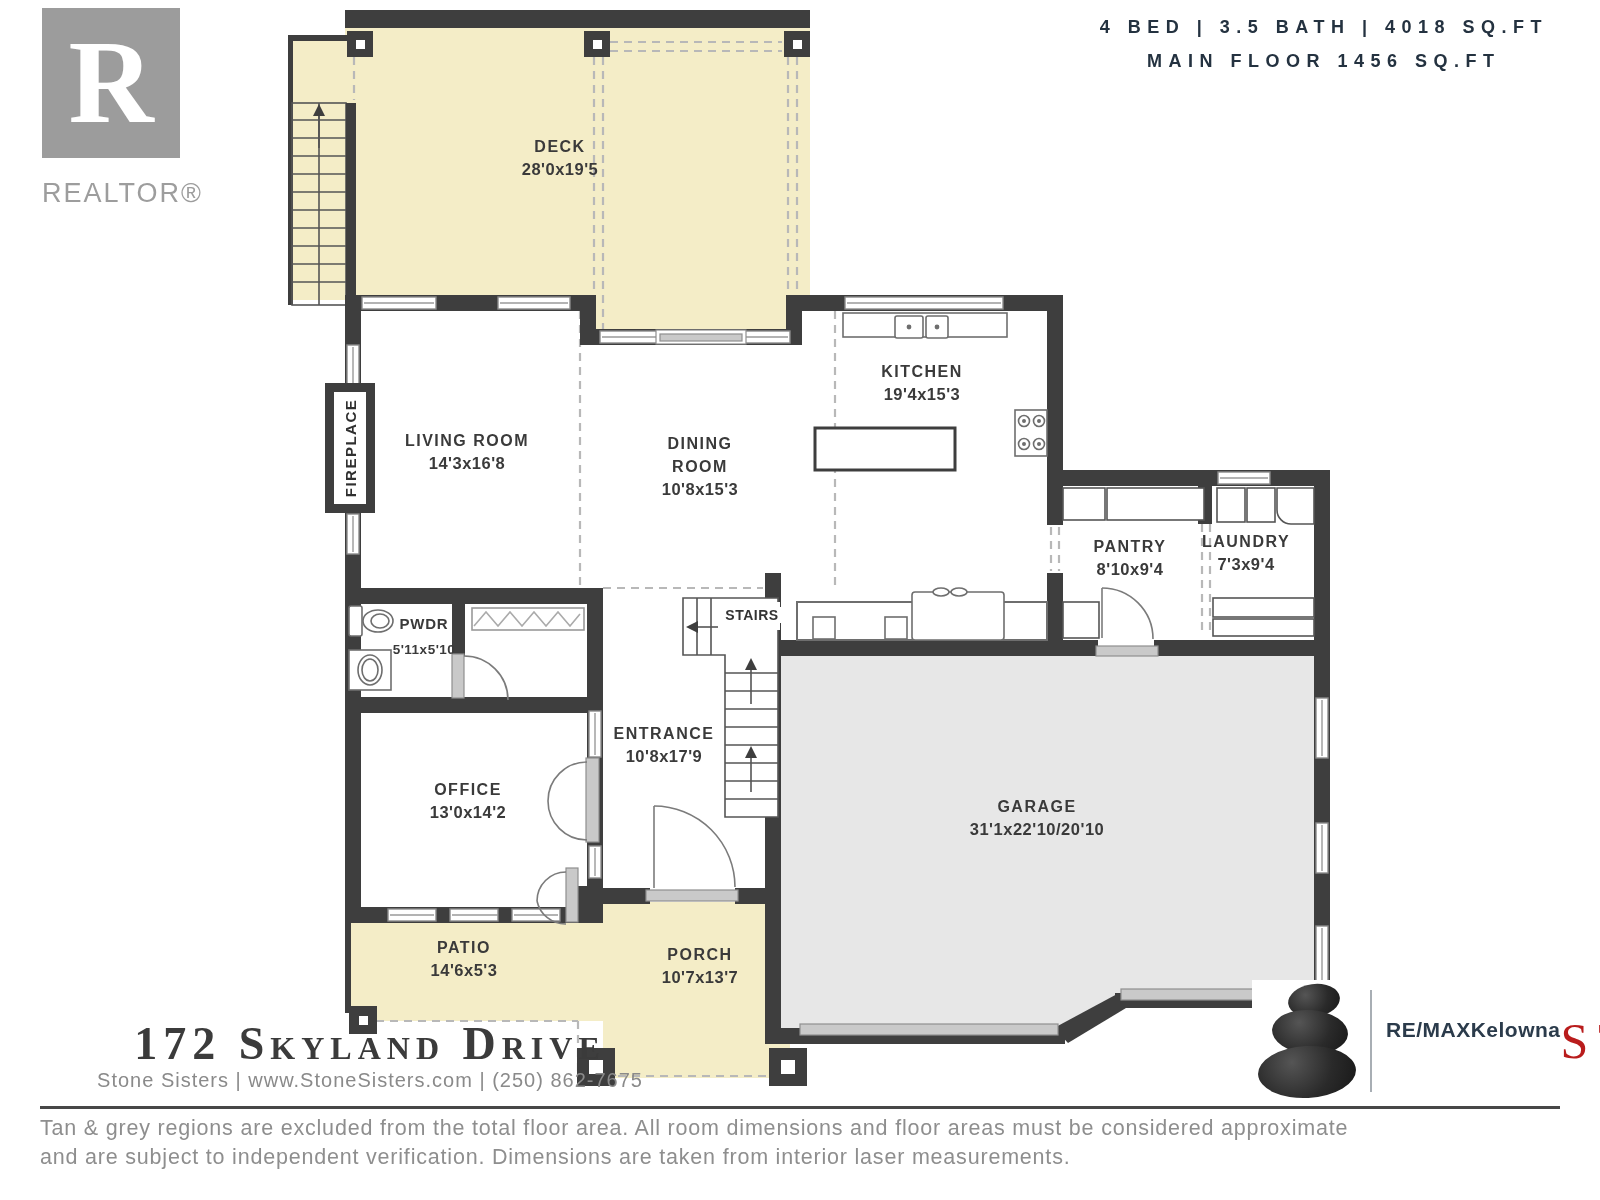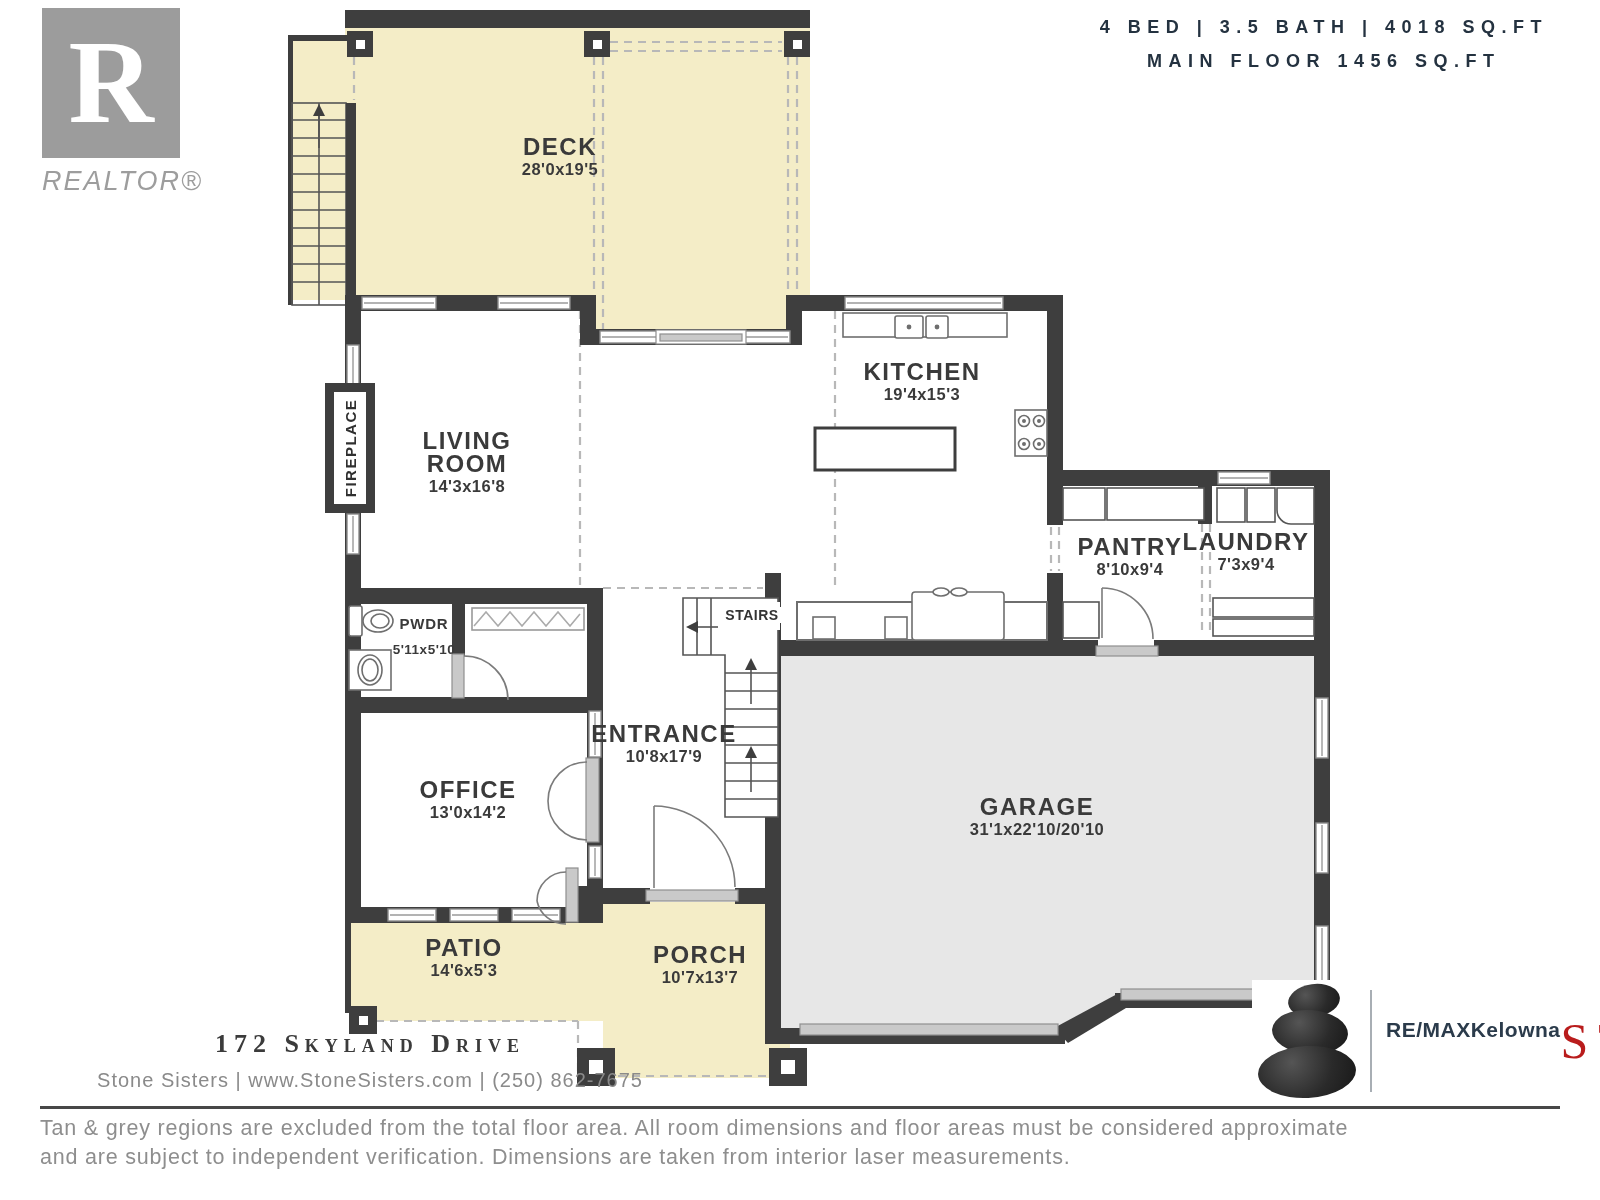--- a/index.html
+++ b/index.html
@@ -5,37 +5,37 @@
   html,body{margin:0;padding:0;background:#fff;}
   .canvas{position:relative;width:1600px;height:1200px;background:#fff;overflow:hidden;font-family:"Liberation Sans",sans-serif;}
   .plan-svg{position:absolute;left:0;top:0;}
 
   
   .specs{position:absolute;top:10px;right:52px;text-align:center;font-weight:bold;color:#243240;
          font-size:18px;letter-spacing:6.5px;line-height:34px;white-space:nowrap;}
   .realtor{position:absolute;left:42px;top:8px;width:190px;text-align:left;}
   .realtor-box{width:138px;height:150px;background:#9C9C9C;display:flex;align-items:center;justify-content:center;}
   .realtor-r{color:#fff;font-family:"Liberation Serif",serif;font-weight:bold;font-size:118px;line-height:118px;}
-  .realtor-label{margin-top:8px;font-size:27px;color:#9D9D9D;letter-spacing:2px;font-family:"Liberation Sans",sans-serif;font-style:italic;}
+  .realtor-label{margin-top:20px;font-size:27px;color:#9D9D9D;letter-spacing:2px;font-family:"Liberation Sans",sans-serif;}
 
   
   .room-label{position:absolute;transform:translateX(-50%);text-align:center;color:#3A3A3A;font-weight:bold;}
-  .rname{font-size:24px;letter-spacing:1.5px;line-height:23px;white-space:pre-line;}
+  .rname{font-size:16px;letter-spacing:1.5px;line-height:23px;white-space:pre-line;}
   .rdims{font-size:16.5px;letter-spacing:.5px;margin-top:2px;white-space:nowrap;}
   .narrow .rname{width:125px;margin:0 auto;}
   .small .rname{font-size:15px;letter-spacing:.8px;line-height:17px;}
   .small .rdims{font-size:13.5px;margin-top:10px;}
   .stairs-label{position:absolute;left:752px;top:607px;transform:translateX(-50%);font-size:14px;font-weight:bold;
                 color:#333;background:#fff;padding:0 3px;letter-spacing:.5px;}
   .fireplace-label{position:absolute;left:350px;top:448px;transform:translate(-50%,-50%) rotate(-90deg);
                    font-size:15px;font-weight:bold;letter-spacing:1.5px;color:#303030;white-space:nowrap;}
 
   
   .address{position:absolute;left:70px;top:1024px;width:600px;text-align:center;}
-  .address-line1{font-family:"Liberation Serif",serif;font-variant:small-caps;font-weight:bold;font-size:26px;
+  .address-line1{font-family:"Liberation Serif",serif;font-variant:small-caps;font-weight:bold;font-size:46px;
                  letter-spacing:6px;color:#3B3B3B;line-height:40px;}
   .address-line2{margin-top:5px;font-size:20px;color:#8A8A8A;letter-spacing:1px;}
   .footer-rule{position:absolute;left:40px;top:1106px;width:1520px;height:3px;background:#474747;}
   .disclaimer{position:absolute;left:40px;top:1114px;width:1530px;font-size:21.5px;color:#8E8E8E;
               letter-spacing:.8px;line-height:29px;}
 
   
   .brand{position:absolute;left:1252px;top:980px;display:flex;align-items:center;gap:14px;background:#fff;padding:4px 6px;}
   .stones{position:relative;width:98px;height:114px;}
   .stone{position:absolute;border-radius:50%;background:radial-gradient(circle at 35% 30%, #555 0%, #2a2a2a 55%, #171717 100%);}
@@ -301,20 +301,24 @@
   </div>
 
   <div class="room-label" style="left:560px;top:135px;">
     <div class="rname">DECK</div>
     <div class="rdims">28'0x19'5</div>
   </div>
   <div class="room-label narrow" style="left:467px;top:413px;margin-top:16px;">
     <div class="rname">LIVING ROOM</div>
     <div class="rdims">14'3x16'8</div>
   </div>
+  <div class="room-label narrow" style="left:700px;top:432px;">
+    <div class="rname">DINING ROOM</div>
+    <div class="rdims">10'8x15'3</div>
+  </div>
   <div class="room-label" style="left:922px;top:360px;">
     <div class="rname">KITCHEN</div>
     <div class="rdims">19'4x15'3</div>
   </div>
   <div class="room-label" style="left:1130px;top:535px;">
     <div class="rname">PANTRY</div>
     <div class="rdims">8'10x9'4</div>
   </div>
   <div class="room-label" style="left:1246px;top:530px;">
     <div class="rname">LAUNDRY</div>

